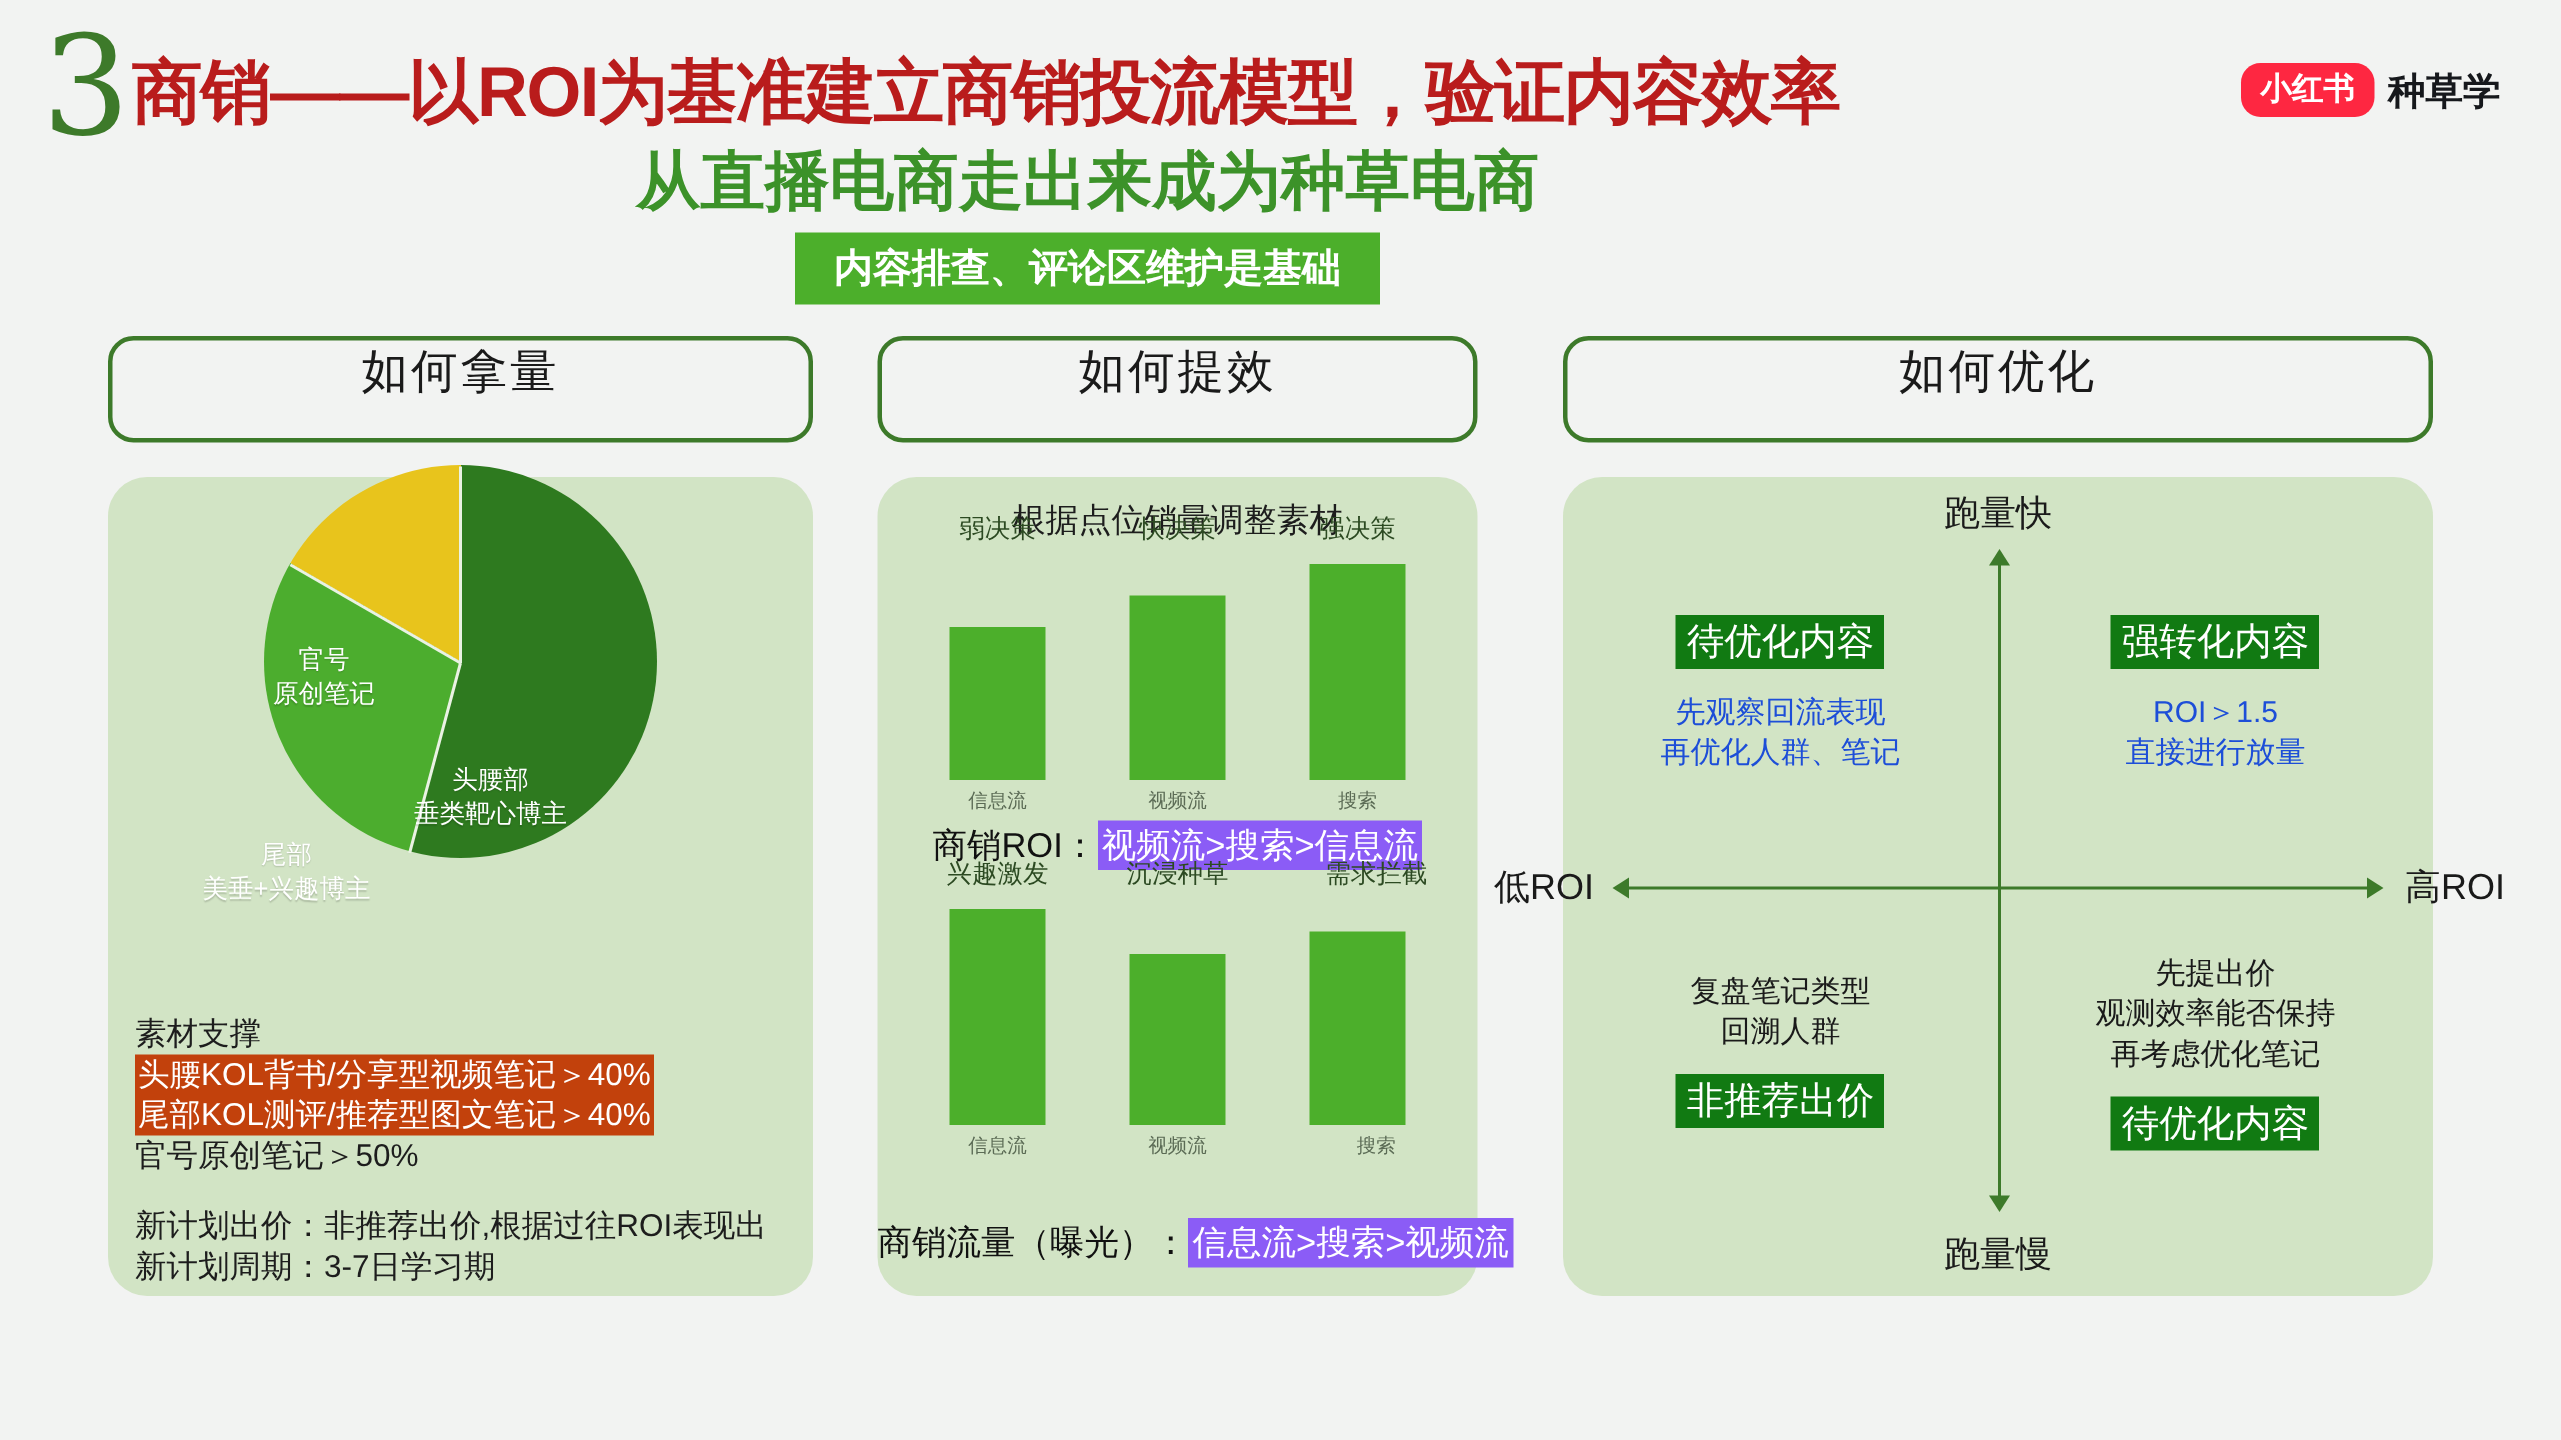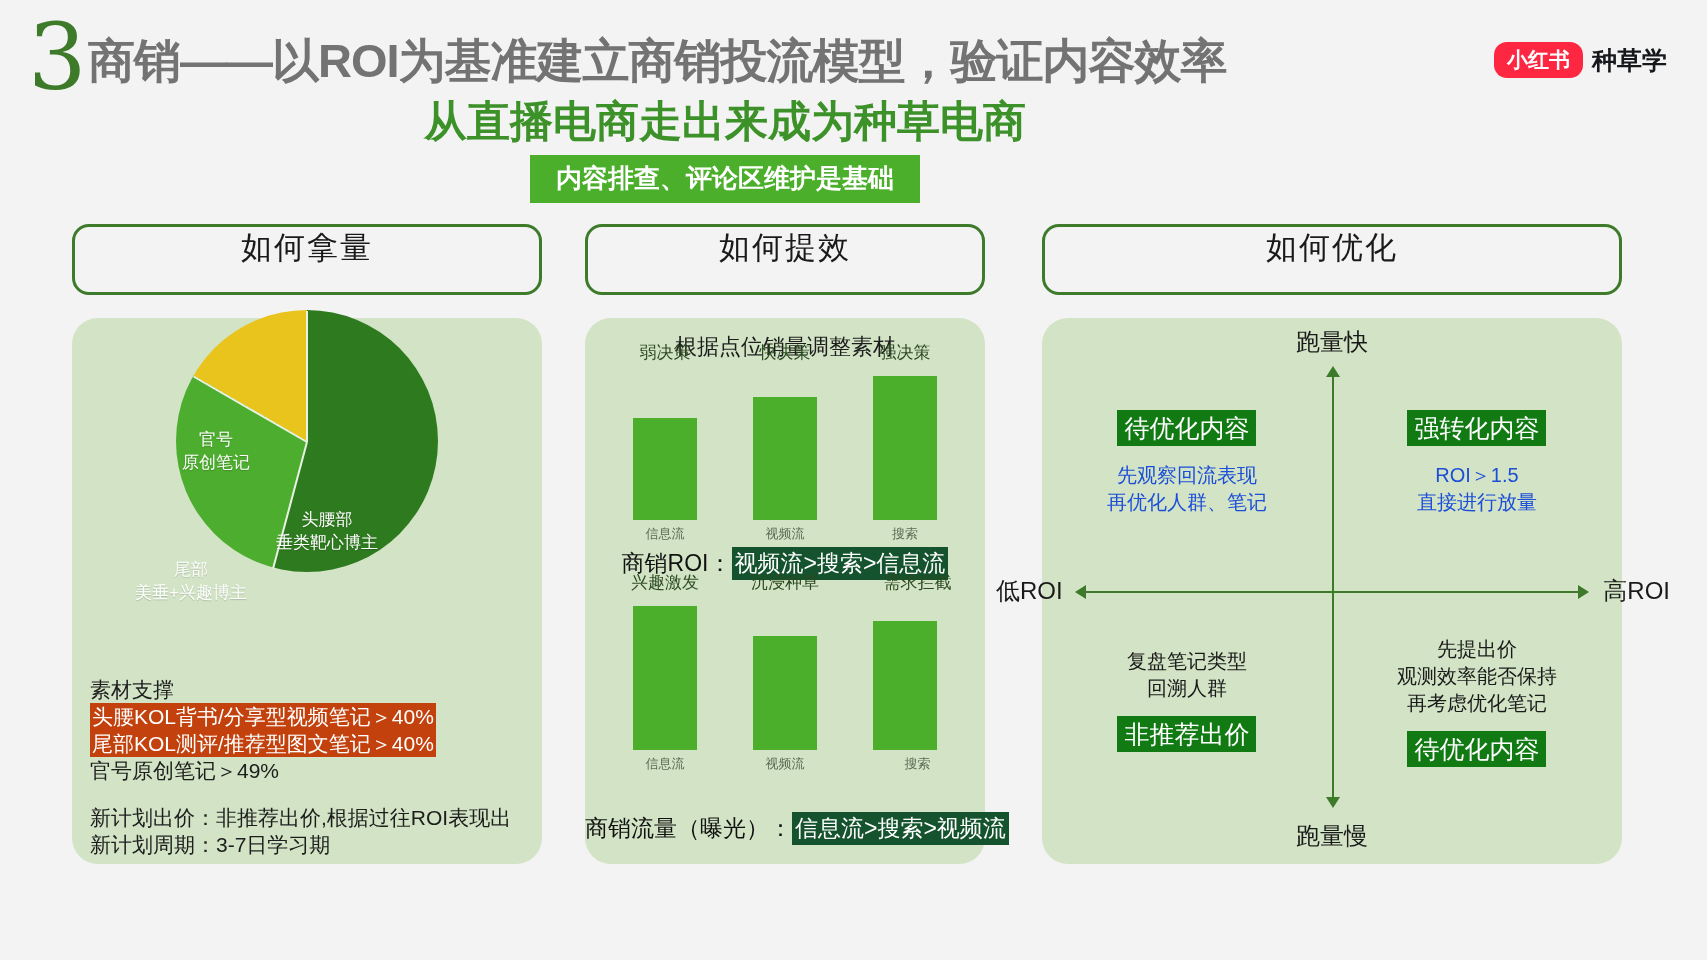--- a/index.html
+++ b/index.html
@@ -15,21 +15,21 @@
   
   .header{position:absolute;left:0;top:0;width:1707px;height:200px;}
   .num3{
     position:absolute;left:28px;top:12px;
     font-size:92px;line-height:92px;color:#3d7a2a;
     font-family:"DejaVu Serif",serif;font-weight:400;
     -webkit-text-stroke:0;
   }
   .title-main{
     position:absolute;left:88px;top:32px;
-    font-size:47px;line-height:58px;font-weight:bold;color:#737373;
+    font-size:47px;line-height:58px;font-weight:bold;color:#b91c1c;
     letter-spacing:-1px;white-space:nowrap;
   }
   .title-sub{
     position:absolute;left:0;top:95px;width:1450px;
     text-align:center;
     font-size:43px;line-height:52px;font-weight:bold;color:#3c9229;
     letter-spacing:0px;
   }
   .title-badge{
     position:absolute;left:0;top:155px;width:1450px;text-align:center;
@@ -107,21 +107,21 @@
   }
   .bar{position:absolute;bottom:0;left:0;width:64px;background:#4caf2b;}
   .bar-lbl-bot{
     position:absolute;top:100%;left:50%;transform:translateX(-50%);
     font-size:13px;color:#5b6b55;white-space:nowrap;margin-top:5px;
   }
   .c2-eq{
     position:absolute;left:0;width:100%;text-align:center;
     font-size:23px;color:#111;white-space:nowrap;
   }
-  .c2-eq .hl{background:#14532d;color:#fff;padding:1px 3px;display:inline-block;}
+  .c2-eq .hl{background:#8b5cf6;color:#fff;padding:1px 3px;display:inline-block;}
   .eq-1{top:229px;}
   .eq-2{top:494px;}
 
   
   .q{position:absolute;left:0;top:0;width:100%;height:100%;}
   .q-vline{position:absolute;left:50%;top:56px;bottom:66px;width:2px;background:#3d7a2a;}
   .q-hline{position:absolute;left:40px;right:40px;top:50%;height:2px;background:#3d7a2a;}
   .arrow{position:absolute;width:0;height:0;}
   .arr-up{left:calc(50% - 6px);top:48px;border-left:7px solid transparent;border-right:7px solid transparent;border-bottom:11px solid #3d7a2a;}
   .arr-down{left:calc(50% - 6px);bottom:56px;border-left:7px solid transparent;border-right:7px solid transparent;border-top:11px solid #3d7a2a;}
@@ -185,21 +185,21 @@
 
       <div class="c1-text">
         <div class="line">素材支撑</div>
         <div class="line">
           <span class="hl">头腰KOL背书/分享型视频笔记＞40%</span>
         </div>
         <div class="line">
           <span class="hl">尾部KOL测评/推荐型图文笔记＞40%</span>
         </div>
         <div class="line">
-          <span>官号原创笔记＞49%</span>
+          <span>官号原创笔记＞50%</span>
         </div>
         <div class="gap"></div>
         <div class="line">新计划出价：非推荐出价,根据过往ROI表现出</div>
         <div class="line">新计划周期：3-7日学习期</div>
       </div>
 
     </div>
   </div>
 
   <div class="col col-2">

